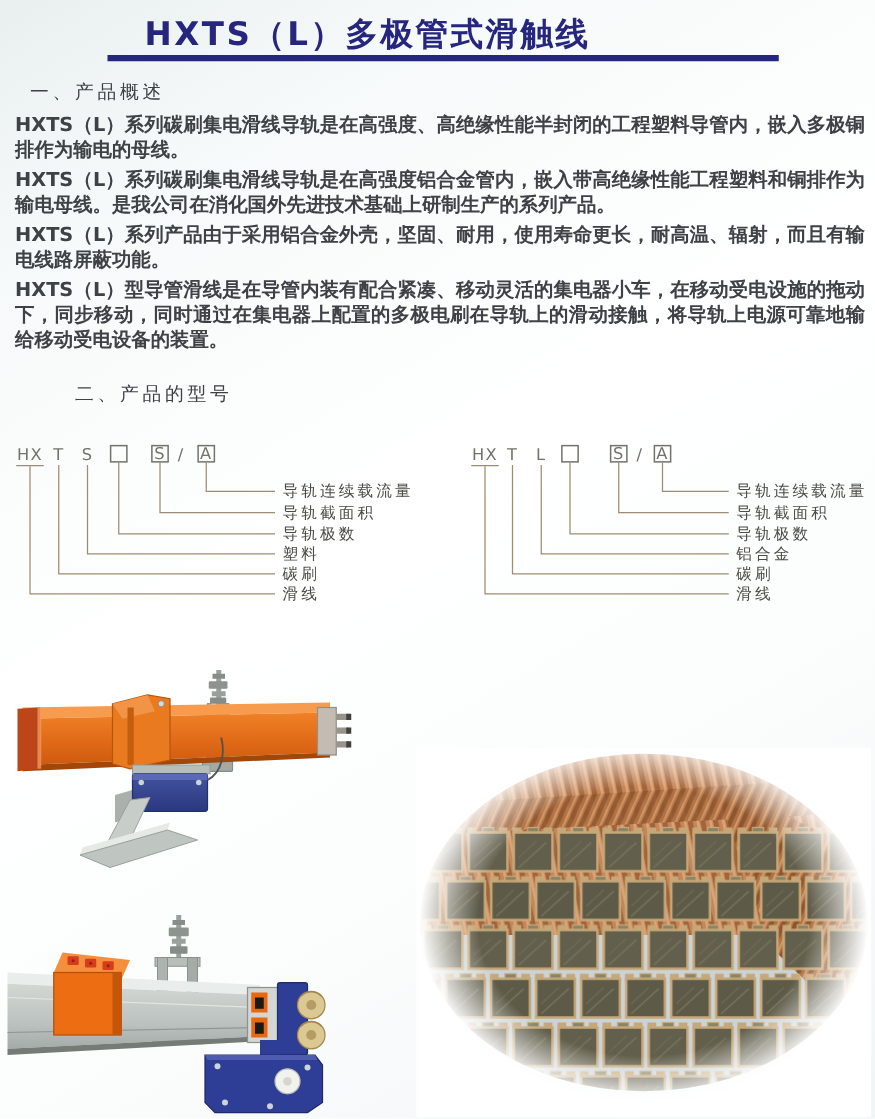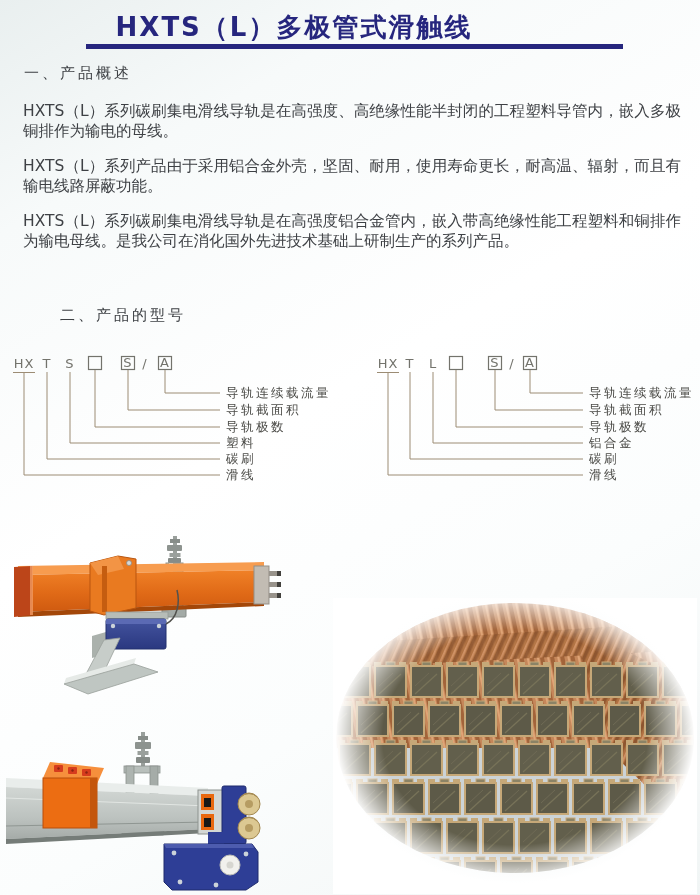--- a/index.html
+++ b/index.html
@@ -14,21 +14,21 @@
   }
   .title-rule{position:absolute;left:86px;top:44px;width:537px;height:5px;background:#26267e;}
   .h{
     position:absolute;left:24px;font-size:15px;font-weight:500;
     letter-spacing:3px;color:#3d4044;
   }
   .h-overview{top:64px;}
   .h-models{top:306px;margin-left:36px;}
   .paras{position:absolute;left:8px;top:86px;width:688px;}
   .paras p{
-    margin:15px;font-size:15.5px;line-height:20px;font-weight:400;
+    margin:4px;font-size:15.5px;line-height:20px;font-weight:700;
     text-align:justify;text-justify:inter-ideograph;color:#3e4145;
   }
   svg{position:absolute;display:block;}
   .code-svg{top:346px;width:350px;height:145px;}
   .code-left{left:0;}
   .code-right{left:350px;}
   .tok{font-size:13px;fill:#73736c;letter-spacing:1px;}
   .lbl{font-size:12.5px;fill:#4b4b47;letter-spacing:2.5px;}
   .leader{stroke:#9c8c74;stroke-width:1;fill:none;}
   .tokbox{fill:none;stroke:#73736c;stroke-width:1.2;}
@@ -40,22 +40,23 @@
 <body>
 
 <div class="page">
 
   <h1 class="title">HXTS（L）多极管式滑触线</h1>
   <div class="title-rule"></div>
 
   <div class="h h-overview">一、产品概述</div>
   <div class="paras">
     <p>HXTS（L）系列碳刷集电滑线导轨是在高强度、高绝缘性能半封闭的工程塑料导管内，嵌入多极铜排作为输电的母线。</p>
+    <p>HXTS（L）系列碳刷集电滑线导轨是在高强度铝合金管内，嵌入带高绝缘性能工程塑料和铜排作为输电母线。是我公司在消化国外先进技术基础上研制生产的系列产品。</p>
     <p>HXTS（L）系列产品由于采用铝合金外壳，坚固、耐用，使用寿命更长，耐高温、辐射，而且有输电线路屏蔽功能。</p>
-    <p>HXTS（L）系列碳刷集电滑线导轨是在高强度铝合金管内，嵌入带高绝缘性能工程塑料和铜排作为输电母线。是我公司在消化国外先进技术基础上研制生产的系列产品。</p>
+    <p>HXTS（L）型导管滑线是在导管内装有配合紧凑、移动灵活的集电器小车，在移动受电设施的拖动下，同步移动，同时通过在集电器上配置的多极电刷在导轨上的滑动接触，将导轨上电源可靠地输给移动受电设备的装置。</p>
   </div>
 
   <div class="h h-models">二、产品的型号</div>
 
   <svg class="code-svg code-left" viewBox="0 0 350 145">
     <g>
       <text class="tok" x="24" y="22" text-anchor="middle">HX</text>
       <line class="leader" x1="13" y1="26.5" x2="35" y2="26.5"></line>
       <text class="tok" x="47" y="22" text-anchor="middle">T</text>
       <text class="tok" x="70" y="22" text-anchor="middle">S</text>

